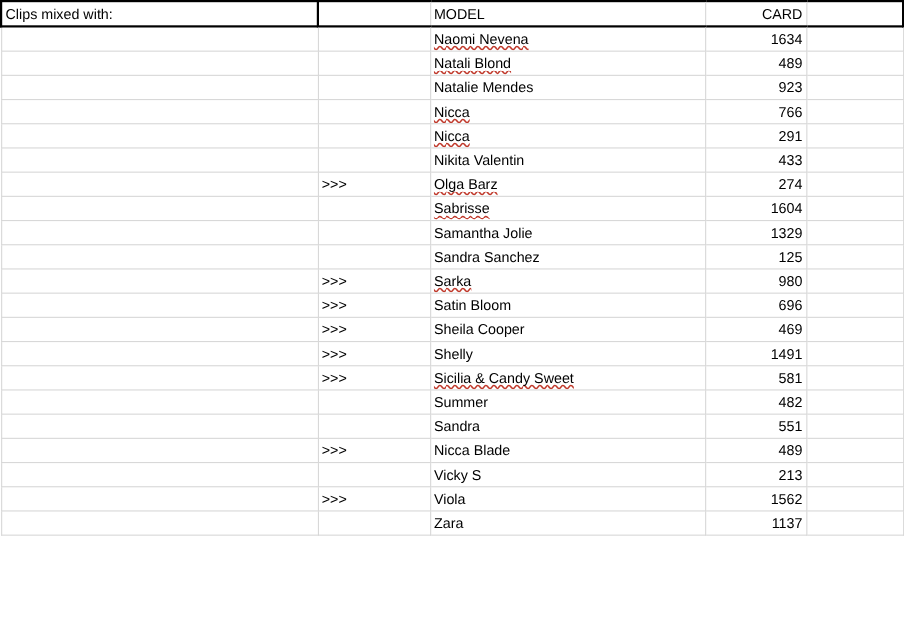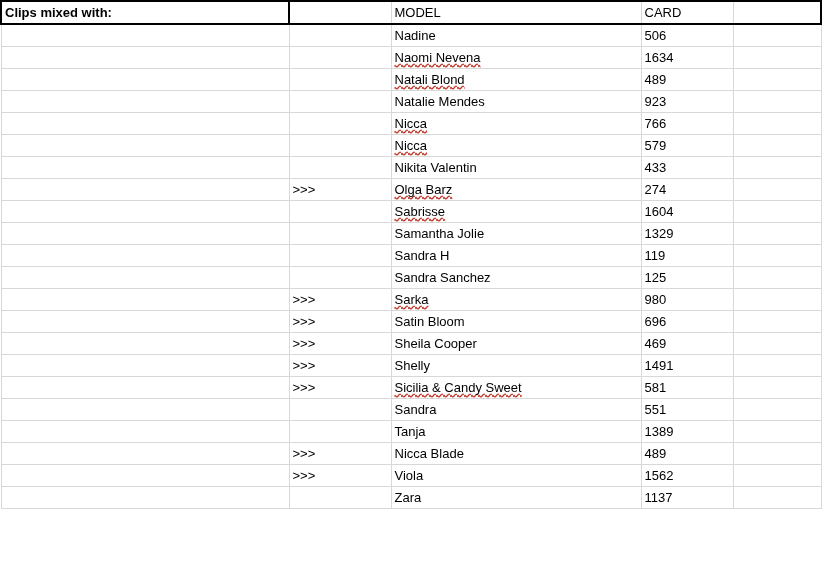--- a/index.html
+++ b/index.html
@@ -32,38 +32,38 @@
   }
   col.c-a { width: 288px; }
   col.c-b { width: 102px; }
   col.c-c { width: 250px; }
   col.c-d { width: 92px; }
   col.c-e { width: 88px; }
 
   
   .hdr-a {
     border: 2px solid #000000 !important;
-    font-weight: bold;
+    font-weight: normal;
   }
   .hdr-b {
     border-top: 2px solid #000000 !important;
     border-bottom: 2px solid #000000 !important;
     border-right: 1px solid #d8d8d8 !important;
     border-left: 0 !important;
   }
   .hdr-c, .hdr-d {
     border-top: 2px solid #000000 !important;
     border-bottom: 2px solid #000000 !important;
   }
   .hdr-e {
     border-top: 2px solid #000000 !important;
     border-bottom: 2px solid #000000 !important;
     border-right: 2px solid #000000 !important;
   }
-  .num { padding-right: 6px; }
+  .num { text-align: right; padding-right: 6px; }
   .mark { text-align: left; padding-left: 4px; letter-spacing: 0px; }
   .spell {
     text-decoration: underline wavy #c0392b;
     text-decoration-skip-ink: none;
   }
 </style>
 </head>
 <body>
 
 <table class="sheet">
@@ -75,27 +75,20 @@
       <col class="c-e">
   </colgroup>
   <tbody>
     <tr>
       <td class="hdr-a">Clips mixed with:</td>
       <td class="hdr-b"></td>
       <td class="hdr-c">MODEL</td>
       <td class="hdr-d num">CARD</td>
       <td class="hdr-e"></td>
     </tr>
-  <tr>
-        <td></td>
-        <td class="mark"></td>
-        <td><span>Nadine</span></td>
-        <td class="num">506</td>
-        <td></td>
-      </tr>
       <tr>
         <td></td>
         <td class="mark"></td>
         <td><span class="spell">Naomi Nevena</span></td>
         <td class="num">1634</td>
         <td></td>
       </tr>
       <tr>
         <td></td>
         <td class="mark"></td>
@@ -114,21 +107,21 @@
         <td></td>
         <td class="mark"></td>
         <td><span class="spell">Nicca</span></td>
         <td class="num">766</td>
         <td></td>
       </tr>
       <tr>
         <td></td>
         <td class="mark"></td>
         <td><span class="spell">Nicca</span></td>
-        <td class="num">579</td>
+        <td class="num">291</td>
         <td></td>
       </tr>
       <tr>
         <td></td>
         <td class="mark"></td>
         <td><span>Nikita Valentin</span></td>
         <td class="num">433</td>
         <td></td>
       </tr>
       <tr>
@@ -148,27 +141,20 @@
       <tr>
         <td></td>
         <td class="mark"></td>
         <td><span>Samantha Jolie</span></td>
         <td class="num">1329</td>
         <td></td>
       </tr>
       <tr>
         <td></td>
         <td class="mark"></td>
-        <td><span>Sandra H</span></td>
-        <td class="num">119</td>
-        <td></td>
-      </tr>
-      <tr>
-        <td></td>
-        <td class="mark"></td>
         <td><span>Sandra Sanchez</span></td>
         <td class="num">125</td>
         <td></td>
       </tr>
       <tr>
         <td></td>
         <td class="mark">&gt;&gt;&gt;</td>
         <td><span class="spell">Sarka</span></td>
         <td class="num">980</td>
         <td></td>
@@ -197,36 +183,43 @@
       <tr>
         <td></td>
         <td class="mark">&gt;&gt;&gt;</td>
         <td><span class="spell">Sicilia &amp; Candy Sweet</span></td>
         <td class="num">581</td>
         <td></td>
       </tr>
       <tr>
         <td></td>
         <td class="mark"></td>
+        <td><span>Summer</span></td>
+        <td class="num">482</td>
+        <td></td>
+      </tr>
+      <tr>
+        <td></td>
+        <td class="mark"></td>
         <td><span>Sandra</span></td>
         <td class="num">551</td>
         <td></td>
       </tr>
       <tr>
         <td></td>
-        <td class="mark"></td>
-        <td><span>Tanja</span></td>
-        <td class="num">1389</td>
-        <td></td>
-      </tr>
-      <tr>
-        <td></td>
         <td class="mark">&gt;&gt;&gt;</td>
         <td><span>Nicca Blade</span></td>
         <td class="num">489</td>
+        <td></td>
+      </tr>
+      <tr>
+        <td></td>
+        <td class="mark"></td>
+        <td><span>Vicky S</span></td>
+        <td class="num">213</td>
         <td></td>
       </tr>
       <tr>
         <td></td>
         <td class="mark">&gt;&gt;&gt;</td>
         <td><span>Viola</span></td>
         <td class="num">1562</td>
         <td></td>
       </tr>
       <tr>

